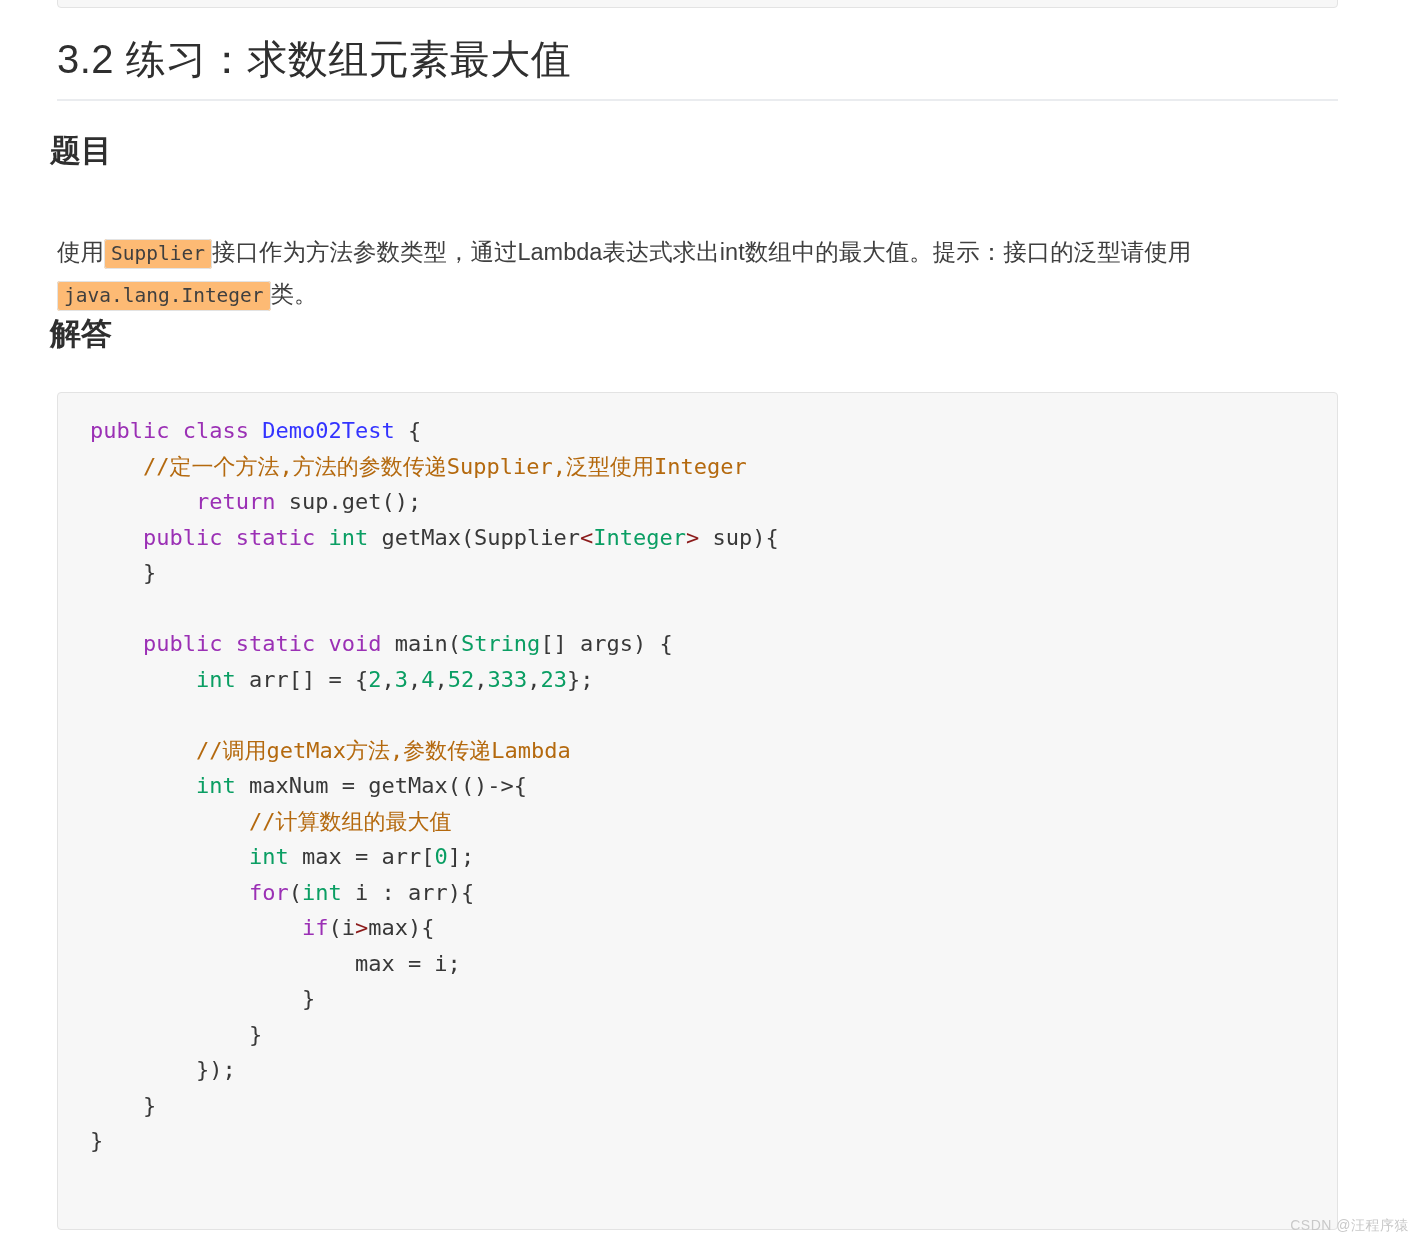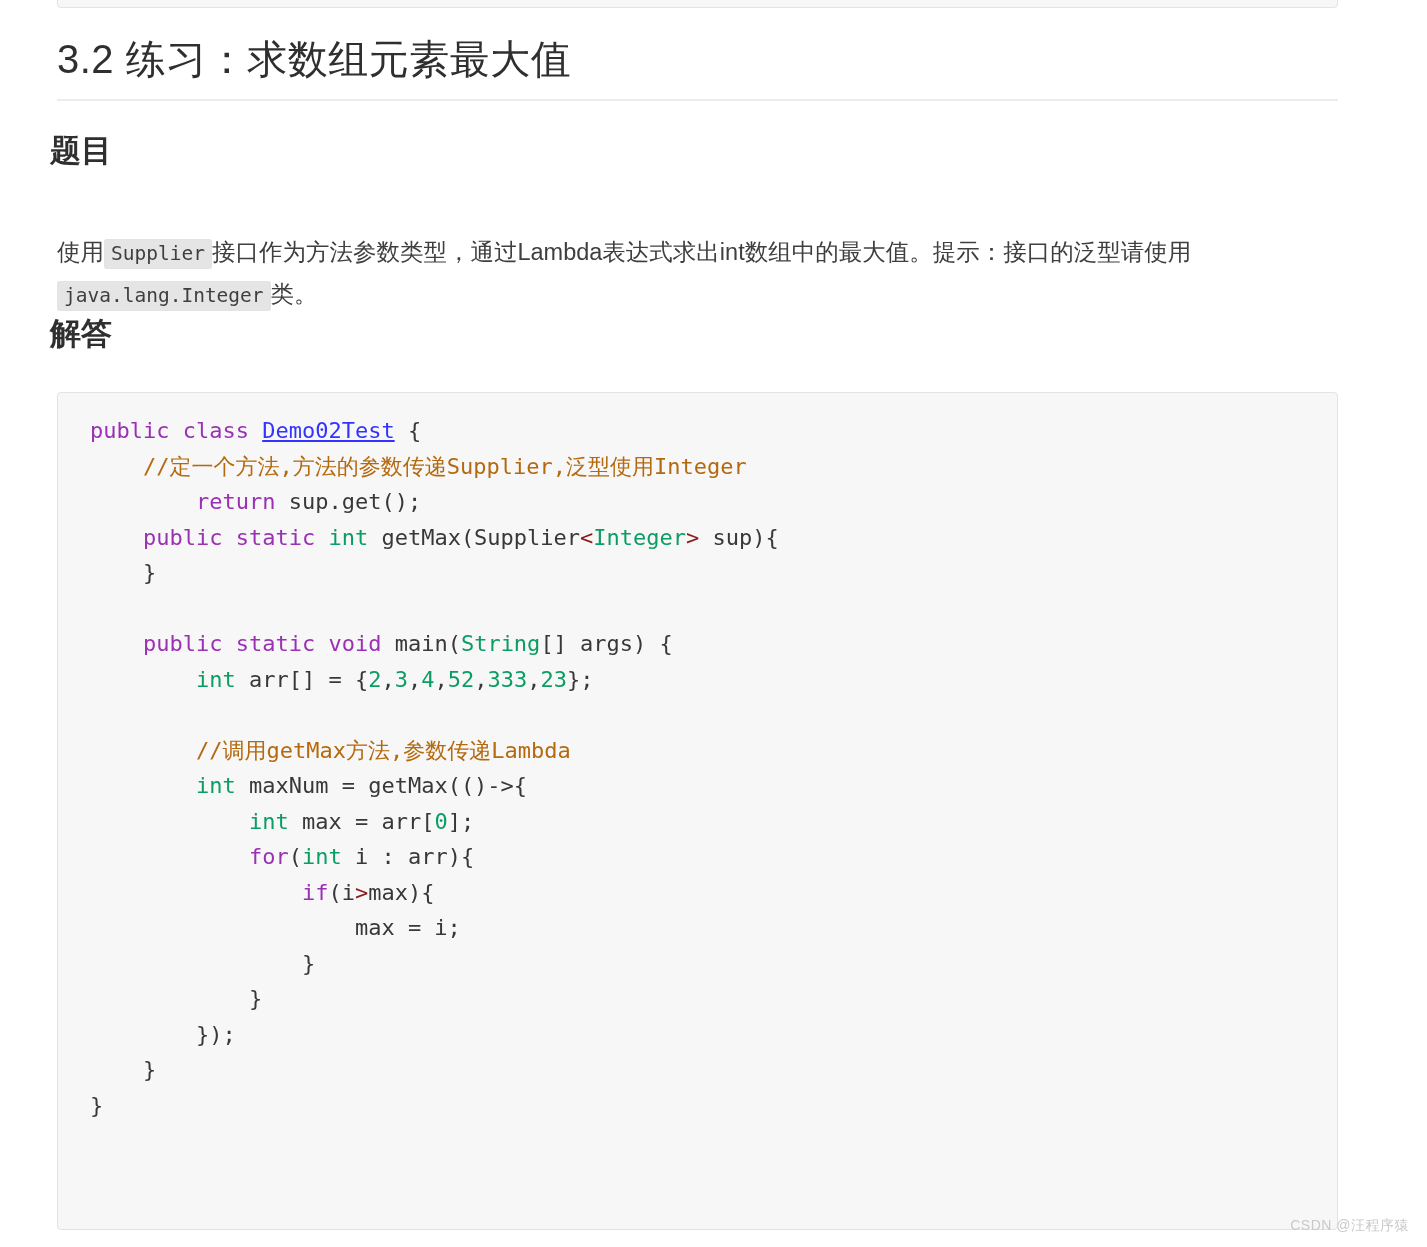--- a/index.html
+++ b/index.html
@@ -80,21 +80,21 @@
     width: 1262px;
     font-size: 23.5px;
     line-height: 41px;
     color: #3f3f3f;
     letter-spacing: 0px;
   }
   .para code,
   .inline-code {
     font-family: "DejaVu Sans Mono", "Liberation Mono", monospace;
     font-size: 19.5px;
-    background: #e5e5e5;
+    background: #fdba74;
     border: 1px solid #e3e3e3;
     border-radius: 3px;
     padding: 2px 6px 3px 6px;
     color: #3f3f3f;
     white-space: nowrap;
   }
 
   
   .code-block {
     position: absolute;
@@ -115,21 +115,21 @@
     font-size: 22px;
     line-height: 35.5px;
     color: #383838;
     white-space: pre;
     tab-size: 4;
   }
   .code-line { display: block; min-height: 35.5px; }
 
   
   .tok-kw   { color: #9b30b5; }
-  .tok-cls  { color: #3333ff; text-decoration: underline; }
+  .tok-cls  { color: #3333ff; }
   .tok-type { color: #0a9e63; }
   .tok-num  { color: #0a9e63; }
   .tok-cmt  { color: #b4690e; }
   .tok-op   { color: #8b1a1a; }
   .tok-pl   { color: #383838; }
 
   
   .watermark {
     position: absolute;
     right: 18px;
@@ -163,20 +163,21 @@
 </span><span class="code-line"><span class="tok-pl">    </span><span class="tok-cmt">//定一个方法,方法的参数传递Supplier,泛型使用Integer</span>
 </span><span class="code-line"><span class="tok-pl">        </span><span class="tok-kw">return </span><span class="tok-pl">sup.get();</span>
 </span><span class="code-line"><span class="tok-pl">    </span><span class="tok-kw">public </span><span class="tok-kw">static </span><span class="tok-type">int </span><span class="tok-pl">getMax(Supplier</span><span class="tok-op">&lt;</span><span class="tok-type">Integer</span><span class="tok-op">&gt;</span><span class="tok-pl"> sup){</span>
 </span><span class="code-line"><span class="tok-pl">    }</span>
 </span><span class="code-line"><span class="tok-pl"></span>
 </span><span class="code-line"><span class="tok-pl">    </span><span class="tok-kw">public </span><span class="tok-kw">static </span><span class="tok-kw">void </span><span class="tok-pl">main(</span><span class="tok-type">String</span><span class="tok-pl">[] args) {</span>
 </span><span class="code-line"><span class="tok-pl">        </span><span class="tok-type">int </span><span class="tok-pl">arr[] = {</span><span class="tok-num">2</span><span class="tok-pl">,</span><span class="tok-num">3</span><span class="tok-pl">,</span><span class="tok-num">4</span><span class="tok-pl">,</span><span class="tok-num">52</span><span class="tok-pl">,</span><span class="tok-num">333</span><span class="tok-pl">,</span><span class="tok-num">23</span><span class="tok-pl">};</span>
 </span><span class="code-line"><span class="tok-pl"></span>
 </span><span class="code-line"><span class="tok-pl">        </span><span class="tok-cmt">//调用getMax方法,参数传递Lambda</span>
 </span><span class="code-line"><span class="tok-pl">        </span><span class="tok-type">int </span><span class="tok-pl">maxNum = getMax(()-&gt;{</span>
+</span><span class="code-line"><span class="tok-pl">            </span><span class="tok-cmt">//计算数组的最大值</span>
 </span><span class="code-line"><span class="tok-pl">            </span><span class="tok-type">int </span><span class="tok-pl">max = arr[</span><span class="tok-num">0</span><span class="tok-pl">];</span>
 </span><span class="code-line"><span class="tok-pl">            </span><span class="tok-kw">for</span><span class="tok-pl">(</span><span class="tok-type">int </span><span class="tok-pl">i : arr){</span>
 </span><span class="code-line"><span class="tok-pl">                </span><span class="tok-kw">if</span><span class="tok-pl">(i</span><span class="tok-op">&gt;</span><span class="tok-pl">max){</span>
 </span><span class="code-line"><span class="tok-pl">                    max = i;</span>
 </span><span class="code-line"><span class="tok-pl">                }</span>
 </span><span class="code-line"><span class="tok-pl">            }</span>
 </span><span class="code-line"><span class="tok-pl">        });</span>
 </span><span class="code-line"><span class="tok-pl">    }</span>
 </span><span class="code-line"><span class="tok-pl">}</span></span></code></pre>
   </div>

